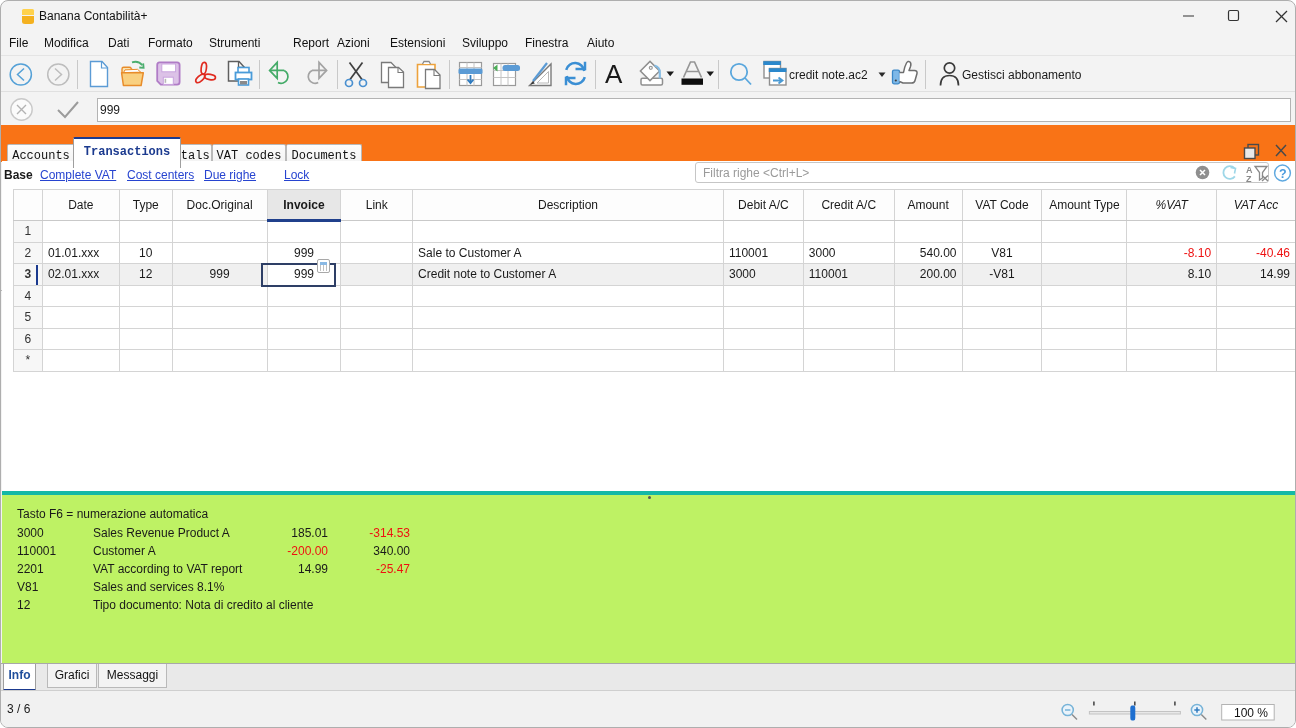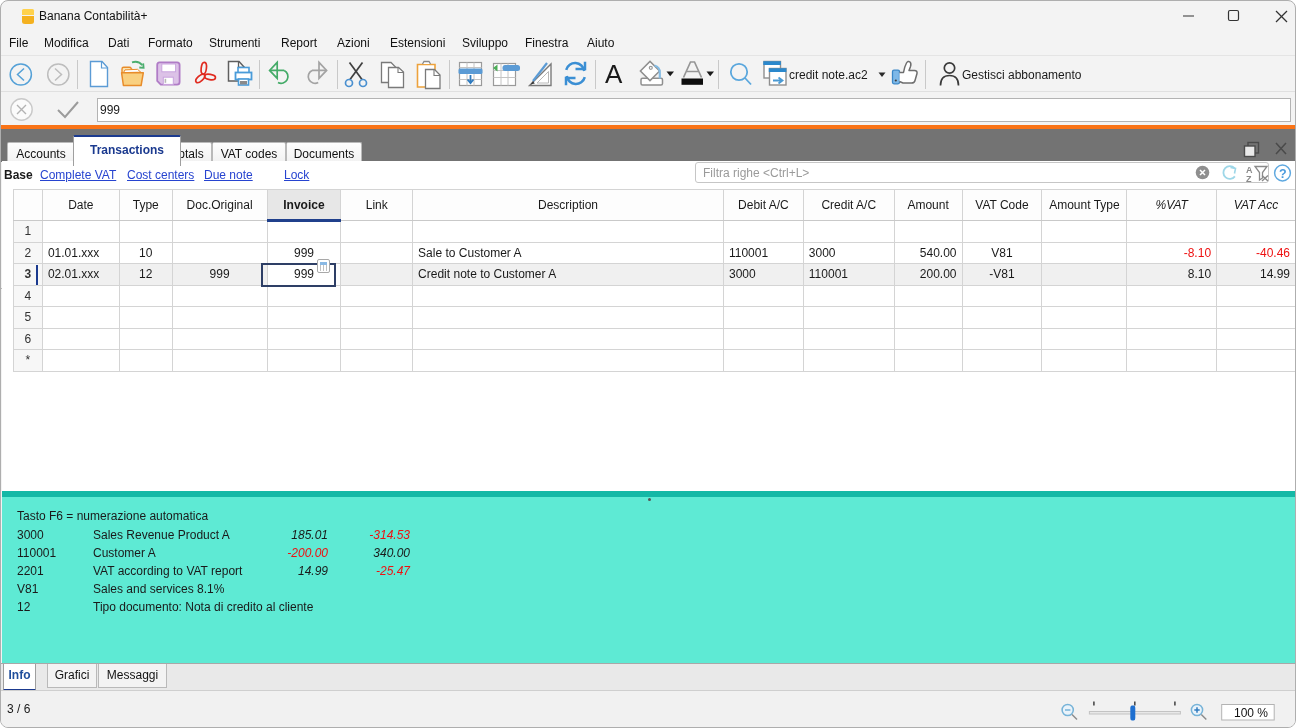--- a/index.html
+++ b/index.html
@@ -19,21 +19,21 @@
 #menubar { position:absolute; left:0; top:30px; width:100%; height:24px; }
 .mitem { position:absolute; top:5px; font-size:12px; color:#111; }
 
 #toolbar { position:absolute; left:0; top:54px; width:100%; height:37px; border-top:1px solid #e4e4e4; border-bottom:1px solid #e0e0e0; }
 .tsep { position:absolute; top:4px; width:1px; height:29px; background:#c9c9c9; }
 
 #formula { position:absolute; left:0; top:92px; width:100%; height:32px; }
 #finput { position:absolute; left:96px; top:5px; width:1194px; height:24px; background:#fff; border:1px solid #b3b3b3; }
 #finput span { position:absolute; left:2px; top:4px; font-size:12px; }
 
-#tabzone { position:absolute; left:0; top:124px; width:100%; height:37px; background:#737373; border-top:4px solid #f97316; }
+#tabzone { position:absolute; left:0; top:124px; width:100%; height:37px; background:#f97316; border-top:6px solid #f97316;font-family:Liberation Mono, monospace; }
 #tabline { position:absolute; left:0; top:159px; width:100%; height:1px; background:#b9b9b9; }
 .ttab { position:absolute; top:13px; height:23px; background:linear-gradient(#fdfdfd,#f0f0f0); border:1px solid #b9b9b9; border-bottom:none; border-radius:2px 2px 0 0; text-align:center; font-size:12px; color:#111; line-height:22px; }
 #tabactive { position:absolute; left:72px; top:6px; width:108px; height:31px; background:#fff; border:1px solid #9f9f9f; border-bottom:none; border-top:2px solid #1b3a8f; border-radius:2px 2px 0 0; text-align:center; line-height:27px; color:#1b3a8f; font-weight:bold; font-size:12px; z-index:3; }
 
 #mainwhite { position:absolute; left:1px; top:160px; width:1294px; height:529px; background:#fff; }
 
 .blink { position:absolute; top:7px; color:#2744d0; text-decoration:underline; font-size:12px; }
 
 #filterbox { position:absolute; left:693px; top:1px; width:574px; height:21px; border:1px solid #c6c6c6; border-radius:3px; background:#fff; }
 
@@ -41,23 +41,23 @@
 #grid td, #grid th { border:1px solid #d4d4d4; font-size:12px; font-weight:normal; padding:0 5px; overflow:hidden; white-space:nowrap; }
 #grid th#invh { background:#e7e7e7; border-bottom:3px solid #20408c; font-weight:bold; }
 #grid th { background:#fdfdfd; border-bottom:1px solid #c9c9c9; color:#1a1a1a; text-align:center; height:31px; }
 #grid td { height:21.5px; }
 #grid .rn { background:#f7f7f7; text-align:center; color:#333; }
 .selrow td { background:#f0f0f0; }
 .cR { text-align:right; }
 .cC { text-align:center; }
 .red { color:#ee1111; }
 
-#infopanel { position:absolute; left:0px; top:330px; width:1294px; height:211px; background:#5eead4; border-top:6px solid #14b8a6; }
+#infopanel { position:absolute; left:0px; top:330px; width:1294px; height:211px; background:#bef264; border-top:4px solid #14b8a6; }
 .inforow { position:absolute; font-size:12px; white-space:nowrap; }
-.inum { position:absolute; text-align:right;font-style:italic; }
+.inum { position:absolute; text-align:right; }
 
 #bottabs { position:absolute; left:0; top:662px; width:100%; height:27px; background:#e9e9e9; border-top:1px solid #a8a8a8; }
 .btab { position:absolute; top:0px; height:24px; background:#f3f3f3; border:1px solid #b9b9b9; border-top:none; text-align:center; line-height:23px; font-size:12px; color:#111; }
 #btabactive { position:absolute; left:2px; top:0px; width:33px; height:27px; background:#fff; border:1px solid #9f9f9f; border-top:none; border-bottom:2px solid #1b3a8f; text-align:center; line-height:23px; color:#1f4e9c; font-weight:bold; font-size:12px; }
 
 #statusbar { position:absolute; left:0; top:689px; width:100%; height:39px; background:#f1f1f1; border-top:1px solid #cfcfcf; }
 </style>
 </head>
 <body>
 <div id="win">
@@ -75,21 +75,21 @@
       <line x1="110" y1="10" x2="99" y2="21" stroke="#333" stroke-width="1.2"></line>
     </svg>
   </div>
 
   <div id="menubar">
     <span class="mitem" style="left:8px">File</span>
     <span class="mitem" style="left:43px">Modifica</span>
     <span class="mitem" style="left:107px">Dati</span>
     <span class="mitem" style="left:147px">Formato</span>
     <span class="mitem" style="left:208px">Strumenti</span>
-    <span class="mitem" style="left:280px">Report</span>
+    <span class="mitem" style="left:292px">Report</span>
     <span class="mitem" style="left:336px">Azioni</span>
     <span class="mitem" style="left:389px">Estensioni</span>
     <span class="mitem" style="left:461px">Sviluppo</span>
     <span class="mitem" style="left:524px">Finestra</span>
     <span class="mitem" style="left:586px">Aiuto</span>
   </div>
 
   <div id="toolbar">
     <div class="tsep" style="left:76px"></div>
     <div class="tsep" style="left:258px"></div>
@@ -242,21 +242,21 @@
       <rect x="5" y="1.5" width="10.5" height="10.5" fill="none" stroke="#4a4a4a" stroke-width="1.4"></rect>
       <rect x="1.5" y="5" width="10.5" height="10.5" fill="#e9e9e9" stroke="#4a4a4a" stroke-width="1.4"></rect>
       <path d="M33 2 L43 13 M43 2 L33 13" stroke="#4a4a4a" stroke-width="1.5"></path>
     </svg>
   </div>
 
   <div id="mainwhite">
     <span class="abs" style="left:2px;top:7px;font-weight:bold;font-size:12px">Base</span>
     <span class="blink" style="left:38px">Complete VAT</span>
     <span class="blink" style="left:125px">Cost centers</span>
-    <span class="blink" style="left:202px">Due note</span>
+    <span class="blink" style="left:202px">Due righe</span>
     <span class="blink" style="left:282px">Lock</span>
     <div id="filterbox">
       <span class="abs" style="left:7px;top:3px;color:#9a9a9a">Filtra righe &lt;Ctrl+L&gt;</span>
     </div>
     <svg class="abs" style="left:1190px;top:2px;z-index:4" width="104" height="22" viewBox="0 0 104 22">
       <circle cx="10.5" cy="9.5" r="6.8" fill="#8f8f8f"></circle>
       <path d="M8 7 L13 12 M13 7 L8 12" stroke="#fff" stroke-width="1.5"></path>
       <path d="M42.5 5.2 A6.4 6.4 0 1 0 42.9 13.4" fill="none" stroke="#9ed7e8" stroke-width="1.8"></path>
       <path d="M38.5 4.5 L43.5 5.5 L42.5 10.5" fill="none" stroke="#9ed7e8" stroke-width="1.6"></path>
       <text x="54" y="9.5" font-size="9" fill="#8a8a8a" font-weight="bold">A</text>

